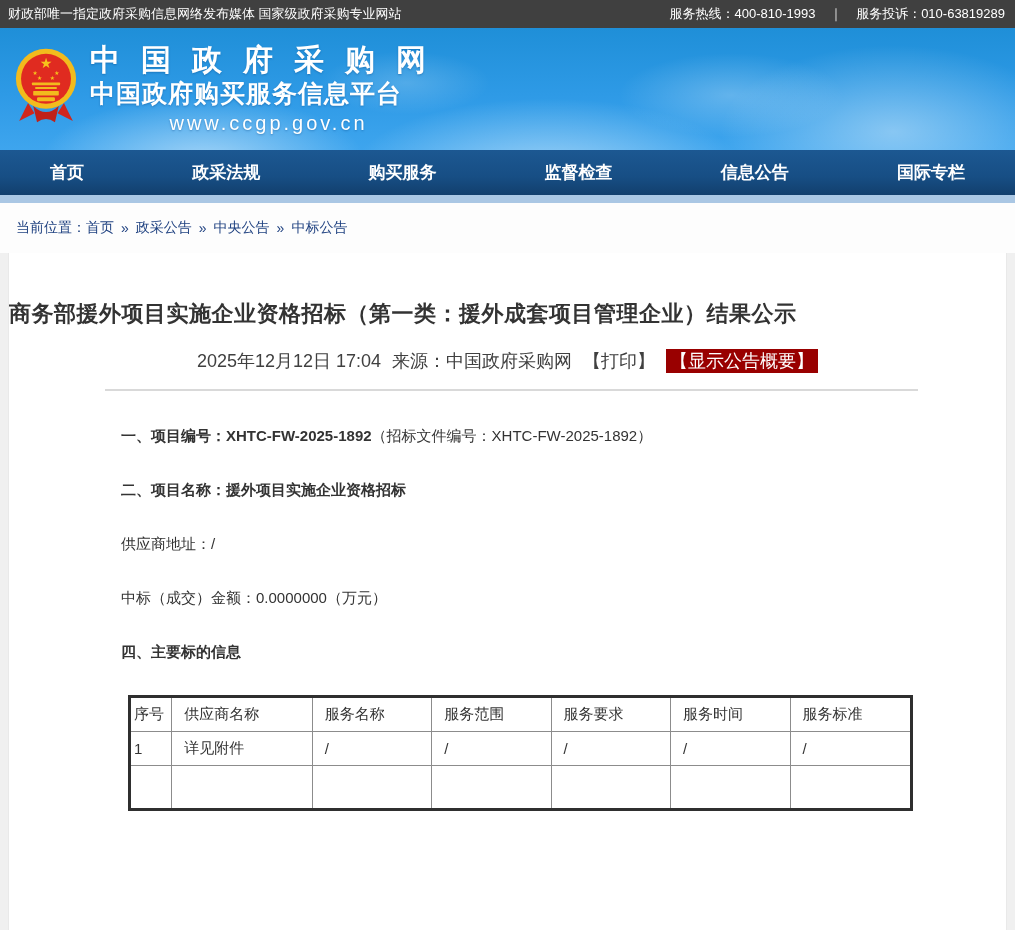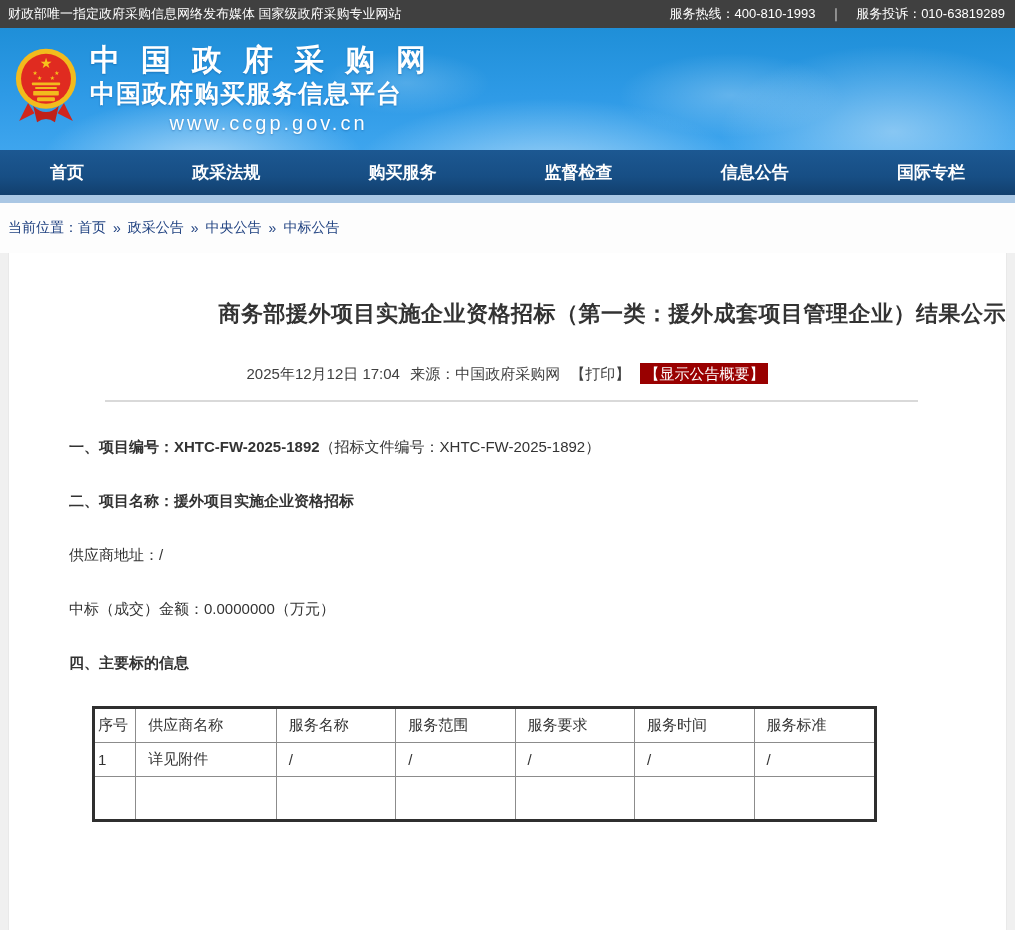--- a/index.html
+++ b/index.html
@@ -78,80 +78,80 @@
     white-space: nowrap;
   }
   .nav-strip { height: 8px; background: #aac7e4; }
 
   
   .breadcrumb {
     height: 50px;
     background: #fdfdfd;
     display: flex;
     align-items: center;
-    padding-left: 8px;
+    padding-left: 16px;
     font-size: 14px;
     color: #1f4180;
   }
   .breadcrumb .crumb { color: #1f4180; cursor: pointer; }
   .breadcrumb .sep { margin: 0 7px; color: #1f4180; }
 
   
   .content {
     margin: 0 8px;
     background: #fff;
     border-left: 1px solid #e9e9e9;
     border-right: 1px solid #e9e9e9;
     min-height: 677px;
     padding-bottom: 12px;
   }
   .article-title {
     padding-top: 46px;
-    text-align: right;
+    text-align: left;
     font-size: 22px;
     font-weight: 700;
     color: #333;
     letter-spacing: .5px;
   }
   .meta-line {
-    margin-top: 36px;
+    margin-top: 20px;
     text-align: center;
-    font-size: 15px;
+    font-size: 18px;
     color: #404040;
   }
   .meta-line > span { margin: 0 3px; }
   .print-link { cursor: pointer; }
   .summary-badge {
     background: #990000;
     color: #fff;
     padding: 2px 4px;
     cursor: pointer;
   }
   .meta-rule {
     border: none;
     border-top: 2px solid #d9d9d9;
     margin: 16px 88px 0 96px;
   }
 
   .article-body {
-    padding-left: 60px;
+    padding-left: 112px;
     padding-right: 95px;
     padding-top: 34px;
     font-size: 15px;
     color: #333;
   }
   .article-body p { line-height: 22px; margin-bottom: 32px; }
   .b { font-weight: 700; }
 
   
   .info-table {
     border-collapse: collapse;
     table-layout: fixed;
     width: 785px;
-    margin-left: 23px;
+    margin-left: 7px;
     margin-top: 13px;
     border: 3px solid #2f2f2f;
     font-size: 15px;
     color: #333;
   }
   .info-table th, .info-table td {
     border: 1px solid #8c8c8c;
     font-weight: 400;
     text-align: left;
     padding: 7px 8px 7px 12px;

